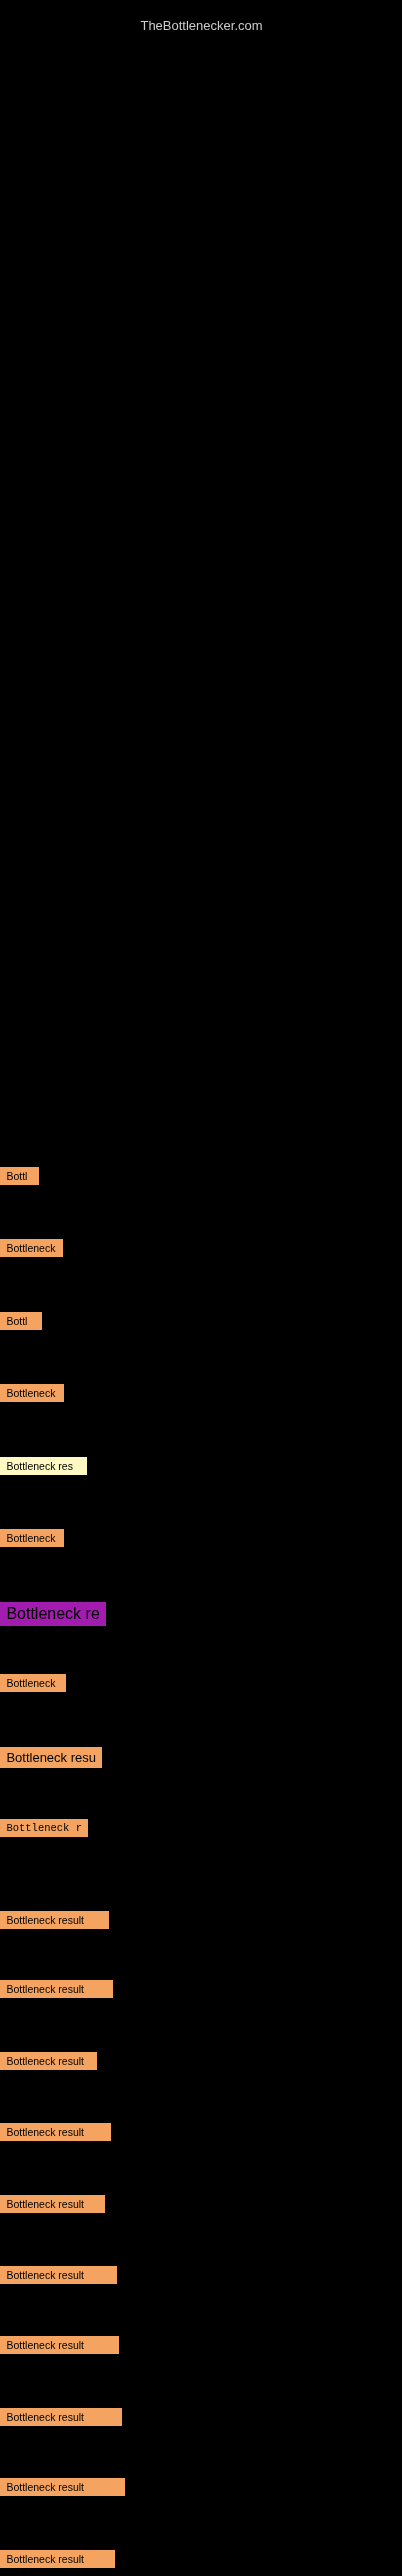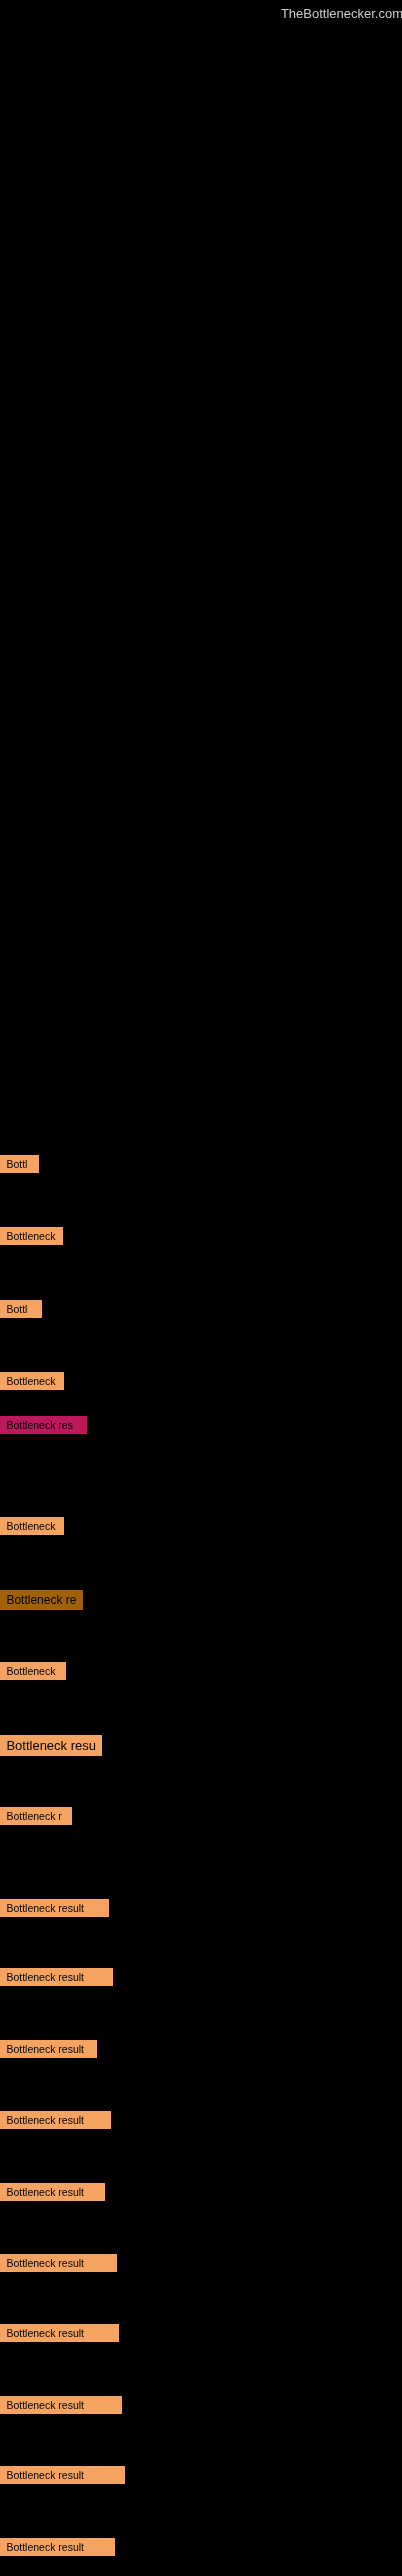--- a/index.html
+++ b/index.html
@@ -12,42 +12,43 @@
       background-color: #000000;
       width: 403px;
       min-height: 2576px;
       font-family: Arial, sans-serif;
       position: relative;
     }
 
     .site-title {
       color: #cccccc;
       font-size: 13px;
-      text-align: right;
+      text-align: center;
       padding-top: 6.4px;
       padding-bottom: 6.4px;
+      margin-top: 12px;
     }
 
   </style>
 </head>
 <body>
 
 <div class="site-title">TheBottlenecker.com</div>
 
 <div id="items-container" style="position: relative; width: 403px; height: 2560px;">
 <div style="position: absolute; top: 1127px; left: 0px; background-color: rgb(244, 164, 96); color: rgb(0, 0, 0); font-size: 10.5px; padding: 3.2px 6.4px; display: inline-block; white-space: nowrap; min-width: 39px;">Bottl</div>
     <div style="position: absolute; top: 1199px; left: 0px; background-color: rgb(244, 164, 96); color: rgb(0, 0, 0); font-size: 10.5px; padding: 3.2px 6.4px; display: inline-block; white-space: nowrap; min-width: 63px;">Bottleneck</div>
     <div style="position: absolute; top: 1272px; left: 0px; background-color: rgb(244, 164, 96); color: rgb(0, 0, 0); font-size: 10.5px; padding: 3.2px 6.4px; display: inline-block; white-space: nowrap; min-width: 42px;">Bottl</div>
     <div style="position: absolute; top: 1344px; left: 0px; background-color: rgb(244, 164, 96); color: rgb(0, 0, 0); font-size: 10.5px; padding: 3.2px 6.4px; display: inline-block; white-space: nowrap; min-width: 64px;">Bottleneck</div>
-    <div style="position: absolute; top: 1388px; left: 0px; background-color: #be185d; color: rgb(0, 0, 0); font-size: 10.5px; padding: 3.2px 6.4px; display: inline-block; white-space: nowrap; min-width: 87px;">Bottleneck res</div>
+    <div style="position: absolute; top: 1417px; left: 0px; background-color: #fef9c3; color: rgb(0, 0, 0); font-size: 10.5px; padding: 3.2px 6.4px; display: inline-block; white-space: nowrap; min-width: 87px;">Bottleneck res</div>
     <div style="position: absolute; top: 1489px; left: 0px; background-color: rgb(244, 164, 96); color: rgb(0, 0, 0); font-size: 10.5px; padding: 3.2px 6.4px; display: inline-block; white-space: nowrap; min-width: 64px;">Bottleneck</div>
-    <div style="position: absolute; top: 1562px; left: 0px; background-color: #a16207; color: rgb(0, 0, 0); font-size: 12px; padding: 3.2px 6.4px; display: inline-block; white-space: nowrap; min-width: 83px;">Bottleneck re</div>
+    <div style="position: absolute; top: 1562px; left: 0px; background-color: #a21caf; color: rgb(0, 0, 0); font-size: 16px; padding: 3.2px 6.4px; display: inline-block; white-space: nowrap; min-width: 83px;">Bottleneck re</div>
     <div style="position: absolute; top: 1634px; left: 0px; background-color: rgb(244, 164, 96); color: rgb(0, 0, 0); font-size: 10.5px; padding: 3.2px 6.4px; display: inline-block; white-space: nowrap; min-width: 66px;">Bottleneck</div>
     <div style="position: absolute; top: 1707px; left: 0px; background-color: rgb(244, 164, 96); color: rgb(0, 0, 0); font-size: 13px; padding: 3.2px 6.4px; display: inline-block; white-space: nowrap; min-width: 93px;">Bottleneck resu</div>
-    <div style="position: absolute; top: 1779px; left: 0px; background-color: rgb(244, 164, 96); color: rgb(0, 0, 0); font-size: 10.5px; padding: 3.2px 6.4px; display: inline-block; white-space: nowrap; min-width: 72px;">Bottleneck r</div>
+    <div style="position: absolute; top: 1779px; left: 0px; background-color: rgb(244, 164, 96); color: rgb(0, 0, 0); font-size: 10.5px; padding: 3.2px 6.4px; display: inline-block; white-space: nowrap; min-width: 72px; font-family: Liberation Mono, monospace;">Bottleneck r</div>
     <div style="position: absolute; top: 1871px; left: 0px; background-color: rgb(244, 164, 96); color: rgb(0, 0, 0); font-size: 10.5px; padding: 3.2px 6.4px; display: inline-block; white-space: nowrap; min-width: 109px;">Bottleneck result</div>
     <div style="position: absolute; top: 1940px; left: 0px; background-color: rgb(244, 164, 96); color: rgb(0, 0, 0); font-size: 10.5px; padding: 3.2px 6.4px; display: inline-block; white-space: nowrap; min-width: 113px;">Bottleneck result</div>
     <div style="position: absolute; top: 2012px; left: 0px; background-color: rgb(244, 164, 96); color: rgb(0, 0, 0); font-size: 10.5px; padding: 3.2px 6.4px; display: inline-block; white-space: nowrap; min-width: 97px;">Bottleneck result</div>
     <div style="position: absolute; top: 2083px; left: 0px; background-color: rgb(244, 164, 96); color: rgb(0, 0, 0); font-size: 10.5px; padding: 3.2px 6.4px; display: inline-block; white-space: nowrap; min-width: 111px;">Bottleneck result</div>
     <div style="position: absolute; top: 2155px; left: 0px; background-color: rgb(244, 164, 96); color: rgb(0, 0, 0); font-size: 10.5px; padding: 3.2px 6.4px; display: inline-block; white-space: nowrap; min-width: 105px;">Bottleneck result</div>
     <div style="position: absolute; top: 2226px; left: 0px; background-color: rgb(244, 164, 96); color: rgb(0, 0, 0); font-size: 10.5px; padding: 3.2px 6.4px; display: inline-block; white-space: nowrap; min-width: 117px;">Bottleneck result</div>
     <div style="position: absolute; top: 2296px; left: 0px; background-color: rgb(244, 164, 96); color: rgb(0, 0, 0); font-size: 10.5px; padding: 3.2px 6.4px; display: inline-block; white-space: nowrap; min-width: 119px;">Bottleneck result</div>
     <div style="position: absolute; top: 2368px; left: 0px; background-color: rgb(244, 164, 96); color: rgb(0, 0, 0); font-size: 10.5px; padding: 3.2px 6.4px; display: inline-block; white-space: nowrap; min-width: 122px;">Bottleneck result</div>
     <div style="position: absolute; top: 2438px; left: 0px; background-color: rgb(244, 164, 96); color: rgb(0, 0, 0); font-size: 10.5px; padding: 3.2px 6.4px; display: inline-block; white-space: nowrap; min-width: 125px;">Bottleneck result</div>
     <div style="position: absolute; top: 2510px; left: 0px; background-color: rgb(244, 164, 96); color: rgb(0, 0, 0); font-size: 10.5px; padding: 3.2px 6.4px; display: inline-block; white-space: nowrap; min-width: 115px;">Bottleneck result</div>

